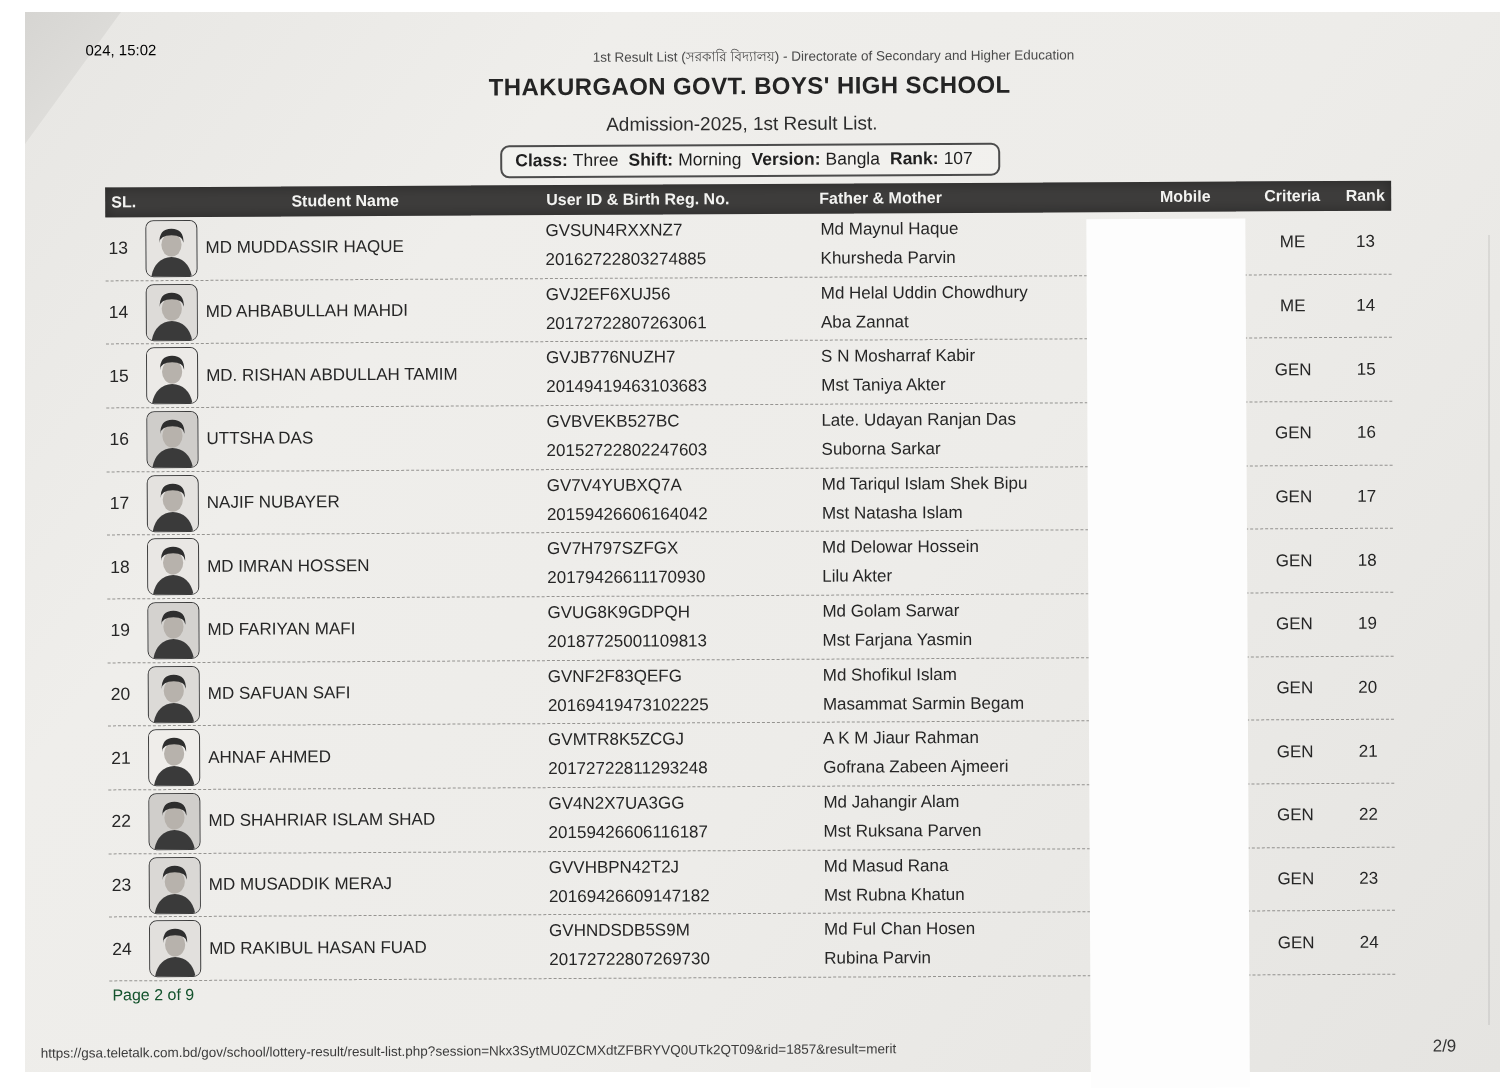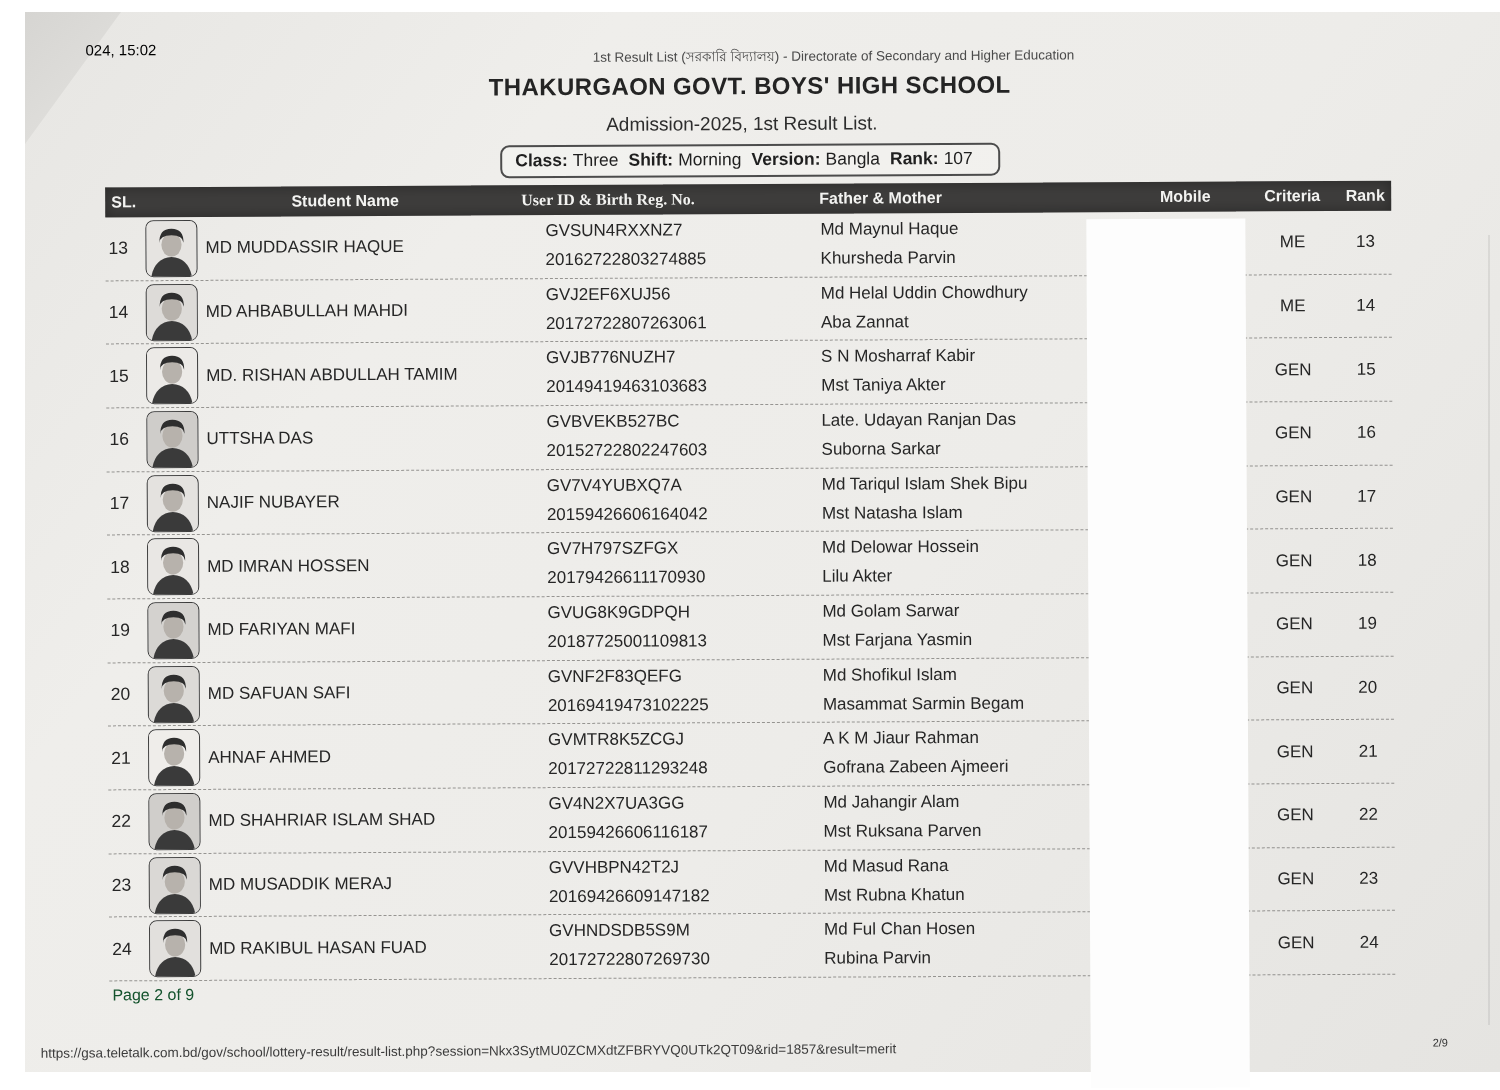--- a/index.html
+++ b/index.html
@@ -41,21 +41,21 @@
   .meta-box .v:last-child{margin-right:12px;}
 
   .thead{
     position:absolute;left:107px;top:184px;width:1286px;height:30px;
     background:#3e3d3c;color:#f3f3f1;font-weight:bold;font-size:16px;
     box-shadow:inset 0 0 14px rgba(0,0,0,.35);
   }
   .thead span{position:absolute;top:50%;transform:translateY(-50%);white-space:nowrap;}
   .th-sl{left:6px;}
   .th-name{left:130px;width:220px;text-align:center;}
-  .th-uid{left:416px;font-family:Liberation Serif, serif;}
+  .th-uid{left:441px;}
   .th-fm{left:714px;}
   .th-mobile{left:1018px;width:124px;text-align:center;}
   .th-criteria{left:1148px;width:78px;text-align:center;}
   .th-rank{left:1229px;width:62px;text-align:center;}
 
   #rows{position:absolute;left:107px;top:214px;width:1286px;}
   .row{position:relative;height:63.66px;box-sizing:border-box;border-bottom:1px dashed rgba(96,94,90,.62);}
   .cell{position:absolute;font-size:17px;color:#262626;white-space:nowrap;}
   .sl{left:3px;top:50%;transform:translateY(-50%);font-size:17.5px;}
   .photo{
@@ -70,21 +70,21 @@
   .father{left:715px;top:6px;}
   .mother{left:715px;top:35px;}
   .mobile{left:990px;top:50%;transform:translateY(-50%);}
   .criteria{left:1148px;width:78px;text-align:center;top:50%;transform:translateY(-50%);}
   .rank{left:1229px;width:62px;text-align:center;top:50%;transform:translateY(-50%);}
 
   #redact{position:absolute;left:1088px;top:221px;width:159px;height:869px;background:#fdfdfd;}
 
   .page-of{position:absolute;left:110px;top:983px;font-size:16px;color:#14532d;}
   .url{position:absolute;left:38px;top:1042px;font-size:13.5px;color:#3c3c3c;white-space:nowrap;}
-  .pageno{position:absolute;left:1430px;top:1040px;font-size:11px;color:#333;}
+  .pageno{position:absolute;left:1430px;top:1040px;font-size:17px;color:#333;}
 </style>
 </head>
 <body>
 
 <div id="scene">
   <div id="sheet"></div>
   <div id="corner-fold"></div>
   <div id="edge-shadow-right"></div>
 
   <div id="content">

